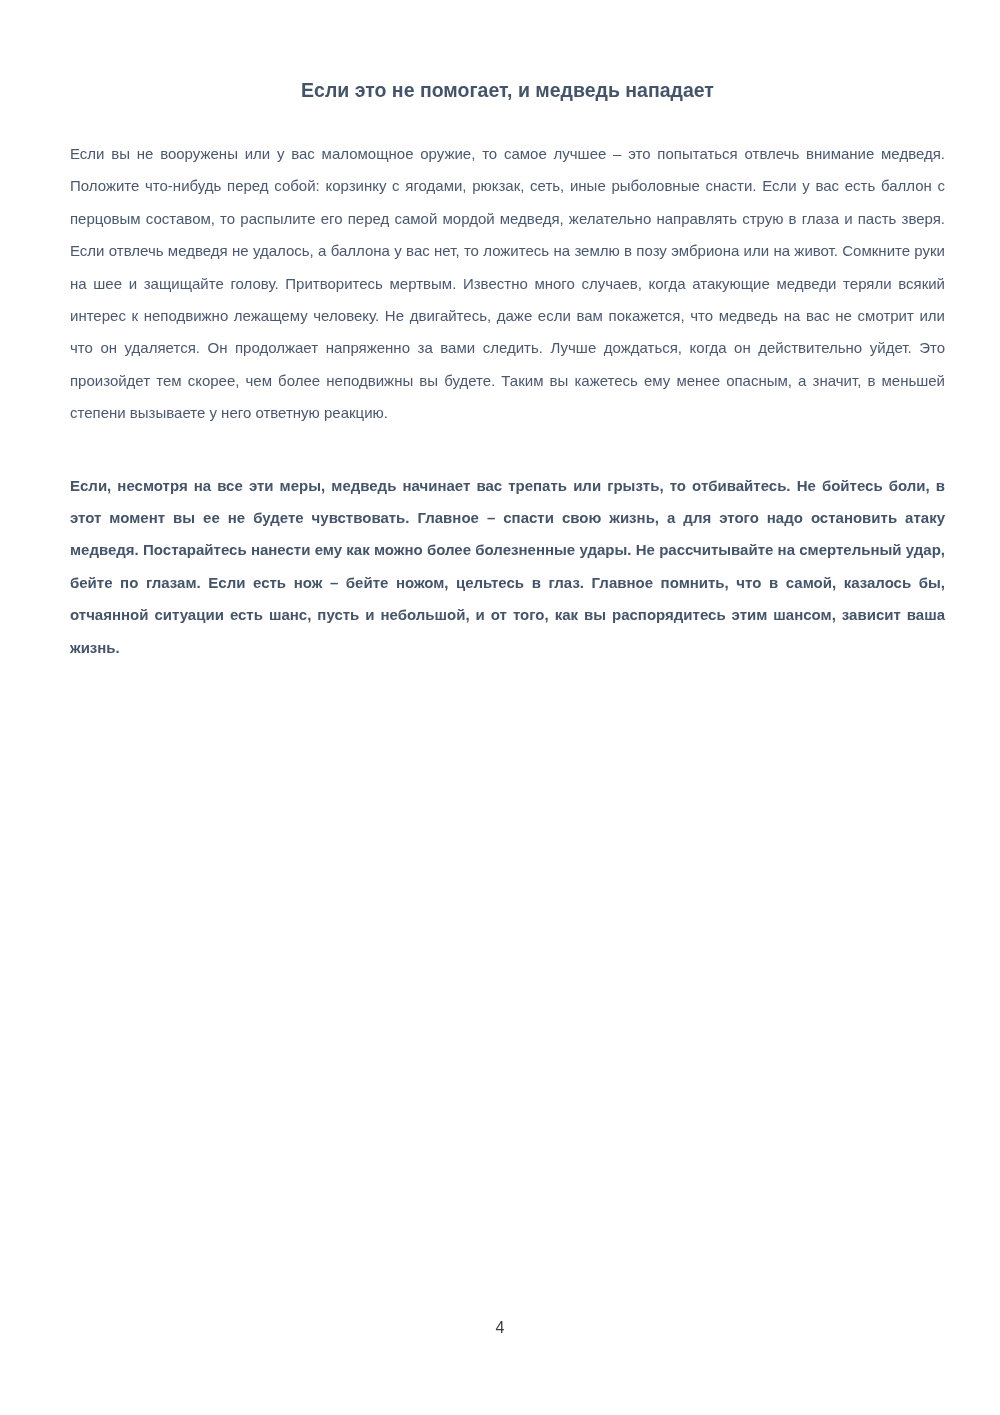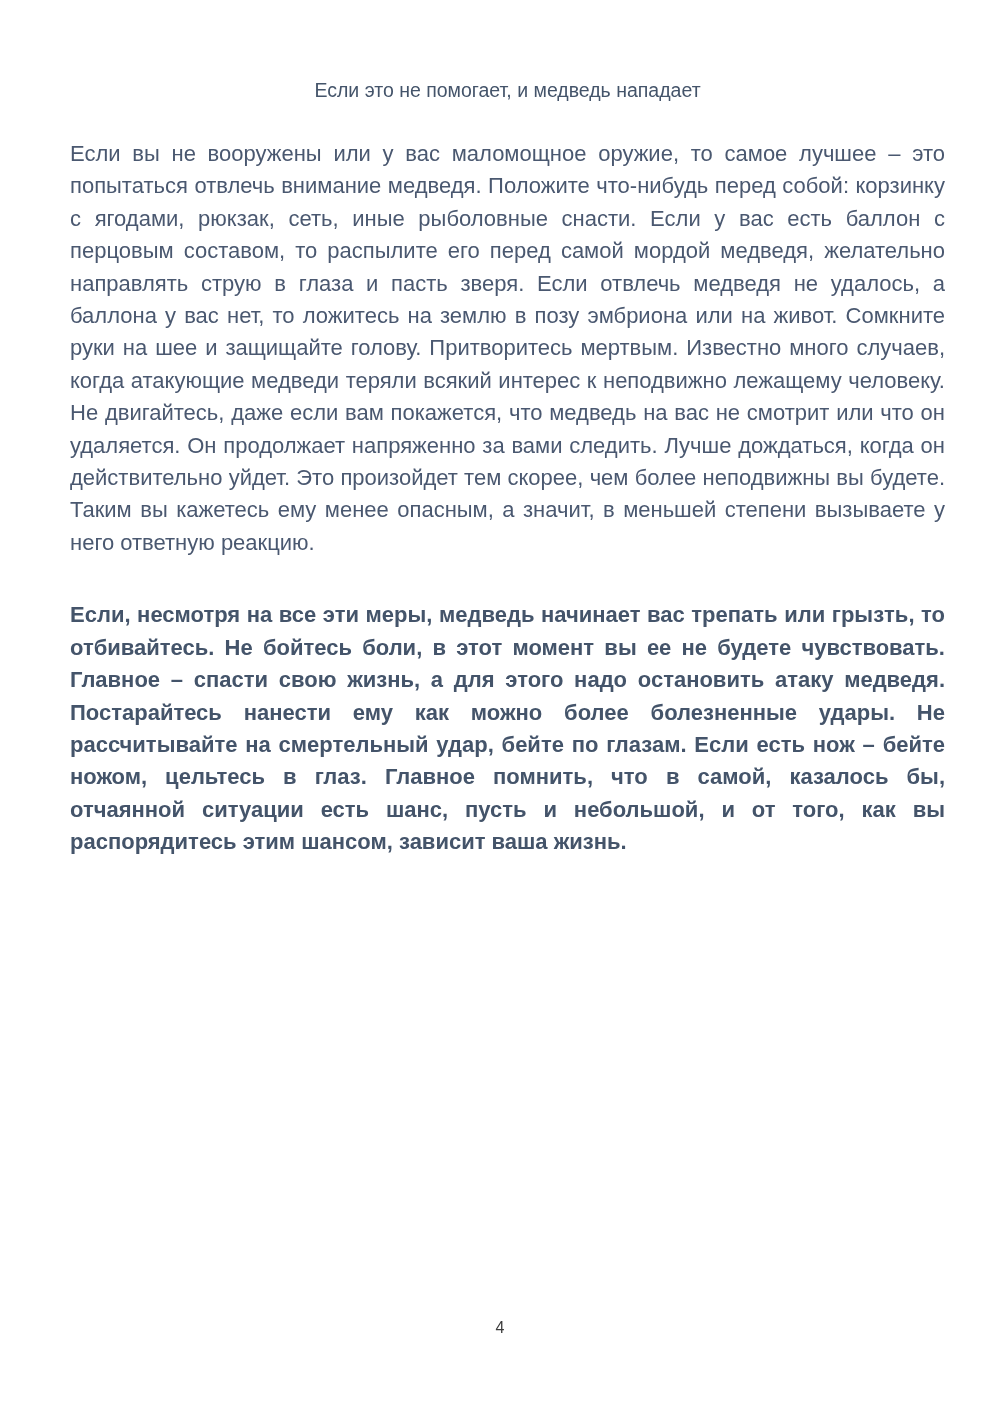--- a/index.html
+++ b/index.html
@@ -20,28 +20,28 @@
   .content {
     position: absolute;
     left: 70px;
     right: 55px;
     top: 0;
   }
   .doc-title {
     margin: 78px 0 0 0;
     text-align: center;
     font-size: 19.5px;
-    font-weight: normal;
+    font-weight: bold;
     color: #44546A;
     line-height: 24px;
   }
   .body-text {
     margin: 0;
     text-align: justify;
-    font-size: 22px;
+    font-size: 15px;
     line-height: 32.4px;
     color: #4a5870;
   }
   .para-regular {
     margin-top: 36px;
     font-weight: normal;
   }
   .para-bold {
     margin-top: 40px;
     font-weight: bold;

